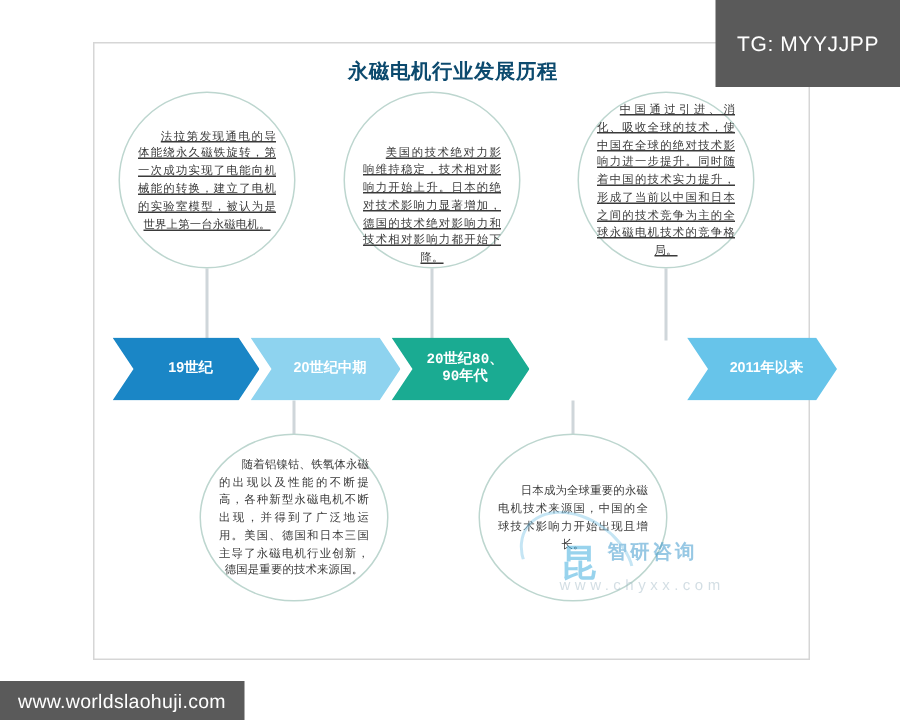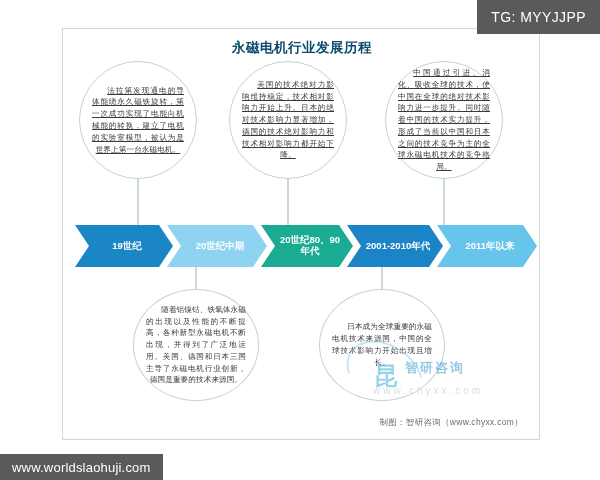--- a/index.html
+++ b/index.html
@@ -58,23 +58,23 @@
     color: #ffffff;
     font-size: 9.5px;
     line-height: 1.15;
     font-weight: 700;
     padding: 0 12px 0 18px;
     box-sizing: border-box;
     clip-path: polygon(0% 0%, calc(100% - 14px) 0%, 100% 50%, calc(100% - 14px) 100%, 0% 100%, 14px 50%);
   }
   .chev-0 { left: 0px;   width: 98px; }
   .chev-1 { left: 92px;  width: 100px; }
-  .chev-2 { left: 186px; width: 92px;  }
+  .chev-2 { left: 186px; width: 92px; font-family: Liberation Mono, monospace;  }
   .chev-3 { left: 272px; width: 96px;  }
-  .chev-4 { left: 362px; width: 100px; }
+  .chev-4 { left: 383px; width: 100px; }
 
   
   .connector {
     position: absolute;
     width: 2px;
     background: #cfd6da;
   }
 
   
   .bubble {
@@ -96,21 +96,21 @@
     letter-spacing: 0.1px;
     text-indent: 2em;
     text-align: justify;
   }
   .bubble.top  { width: 118px; height: 118px; top: 32px; }
   .bubble.bot  { width: 126px; height: 112px; top: 260px; }
   .bubble.top .txt { width: 92px; text-decoration: underline; }
   .bubble.bot .txt { width: 100px; }
 
   #bubble-0 { left: 16px; }
-  #bubble-1 { left: 166px; }
+  #bubble-1 { left: 166px; align-items: flex-end; }
   #bubble-2 { left: 322px; }
   #bubble-3 { left: 70px; }
   #bubble-4 { left: 256px; }
 
   
   #watermark-logo {
     position: absolute;
     right: 18px;
     bottom: 36px;
     width: 150px;
@@ -169,21 +169,21 @@
     color: #6d6d6d;
     letter-spacing: 0.3px;
   }
 
   
   #tg-banner {
     position: absolute;
     right: 0;
     top: 0;
     height: 26px;
-    padding: 4px 14px;
+    padding: 16px 14px;
     background: #5a5a5a;
     color: #ffffff;
     font-size: 14px;
     display: flex;
     align-items: center;
     letter-spacing: 0.4px;
   }
   #site-banner {
     position: absolute;
     left: 0;
@@ -216,23 +216,20 @@
   <div id="timeline">
     <div class="chevron chev-0" style="background: rgb(26, 134, 198); color: rgb(255, 255, 255);">
       <span>19世纪</span>
     </div>
     <div class="chevron chev-1" style="background: rgb(142, 211, 239); color: rgb(255, 255, 255);">
       <span>20世纪中期</span>
     </div>
     <div class="chevron chev-2" style="background: rgb(26, 171, 146); color: rgb(255, 255, 255);">
       <span>20世纪80、90年代</span>
     </div>
-    <div class="chevron chev-3" style="background: rgb(26, 132, 198); color: rgb(255, 255, 255);">
-      <span>2001-2010年代</span>
-    </div>
     <div class="chevron chev-4" style="background: rgb(103, 196, 234); color: rgb(255, 255, 255);">
       <span>2011年以来</span>
     </div>
   </div>
 
   <div id="bubble-0" class="bubble top" style="border-color: rgb(189, 214, 207);">
     <span class="txt">法拉第发现通电的导体能绕永久磁铁旋转，第一次成功实现了电能向机械能的转换，建立了电机的实验室模型，被认为是世界上第一台永磁电机。</span>
   </div>
   <div id="bubble-1" class="bubble top" style="border-color: rgb(189, 214, 207);">
     <span class="txt">美国的技术绝对力影响维持稳定，技术相对影响力开始上升。日本的绝对技术影响力显著增加，德国的技术绝对影响力和技术相对影响力都开始下降。</span>
@@ -247,17 +244,16 @@
     <span class="txt">日本成为全球重要的永磁电机技术来源国，中国的全球技术影响力开始出现且增长。</span>
   </div>
 
   <div id="watermark-logo">
     <div id="watermark-swoosh"></div>
     <div id="watermark-mark">昆</div>
     <div id="watermark-name">智研咨询</div>
     <div id="watermark-url">www.chyxx.com</div>
   </div>
 
-  <div id="credit-line">制图：智研咨询（www.chyxx.com）</div>
 </div>
 
 <div id="tg-banner" style="background: rgb(90, 90, 90);">TG: MYYJJPP</div>
 <div id="site-banner" style="background: rgb(90, 90, 90);">www.worldslaohuji.com</div>
 
 </body></html>

